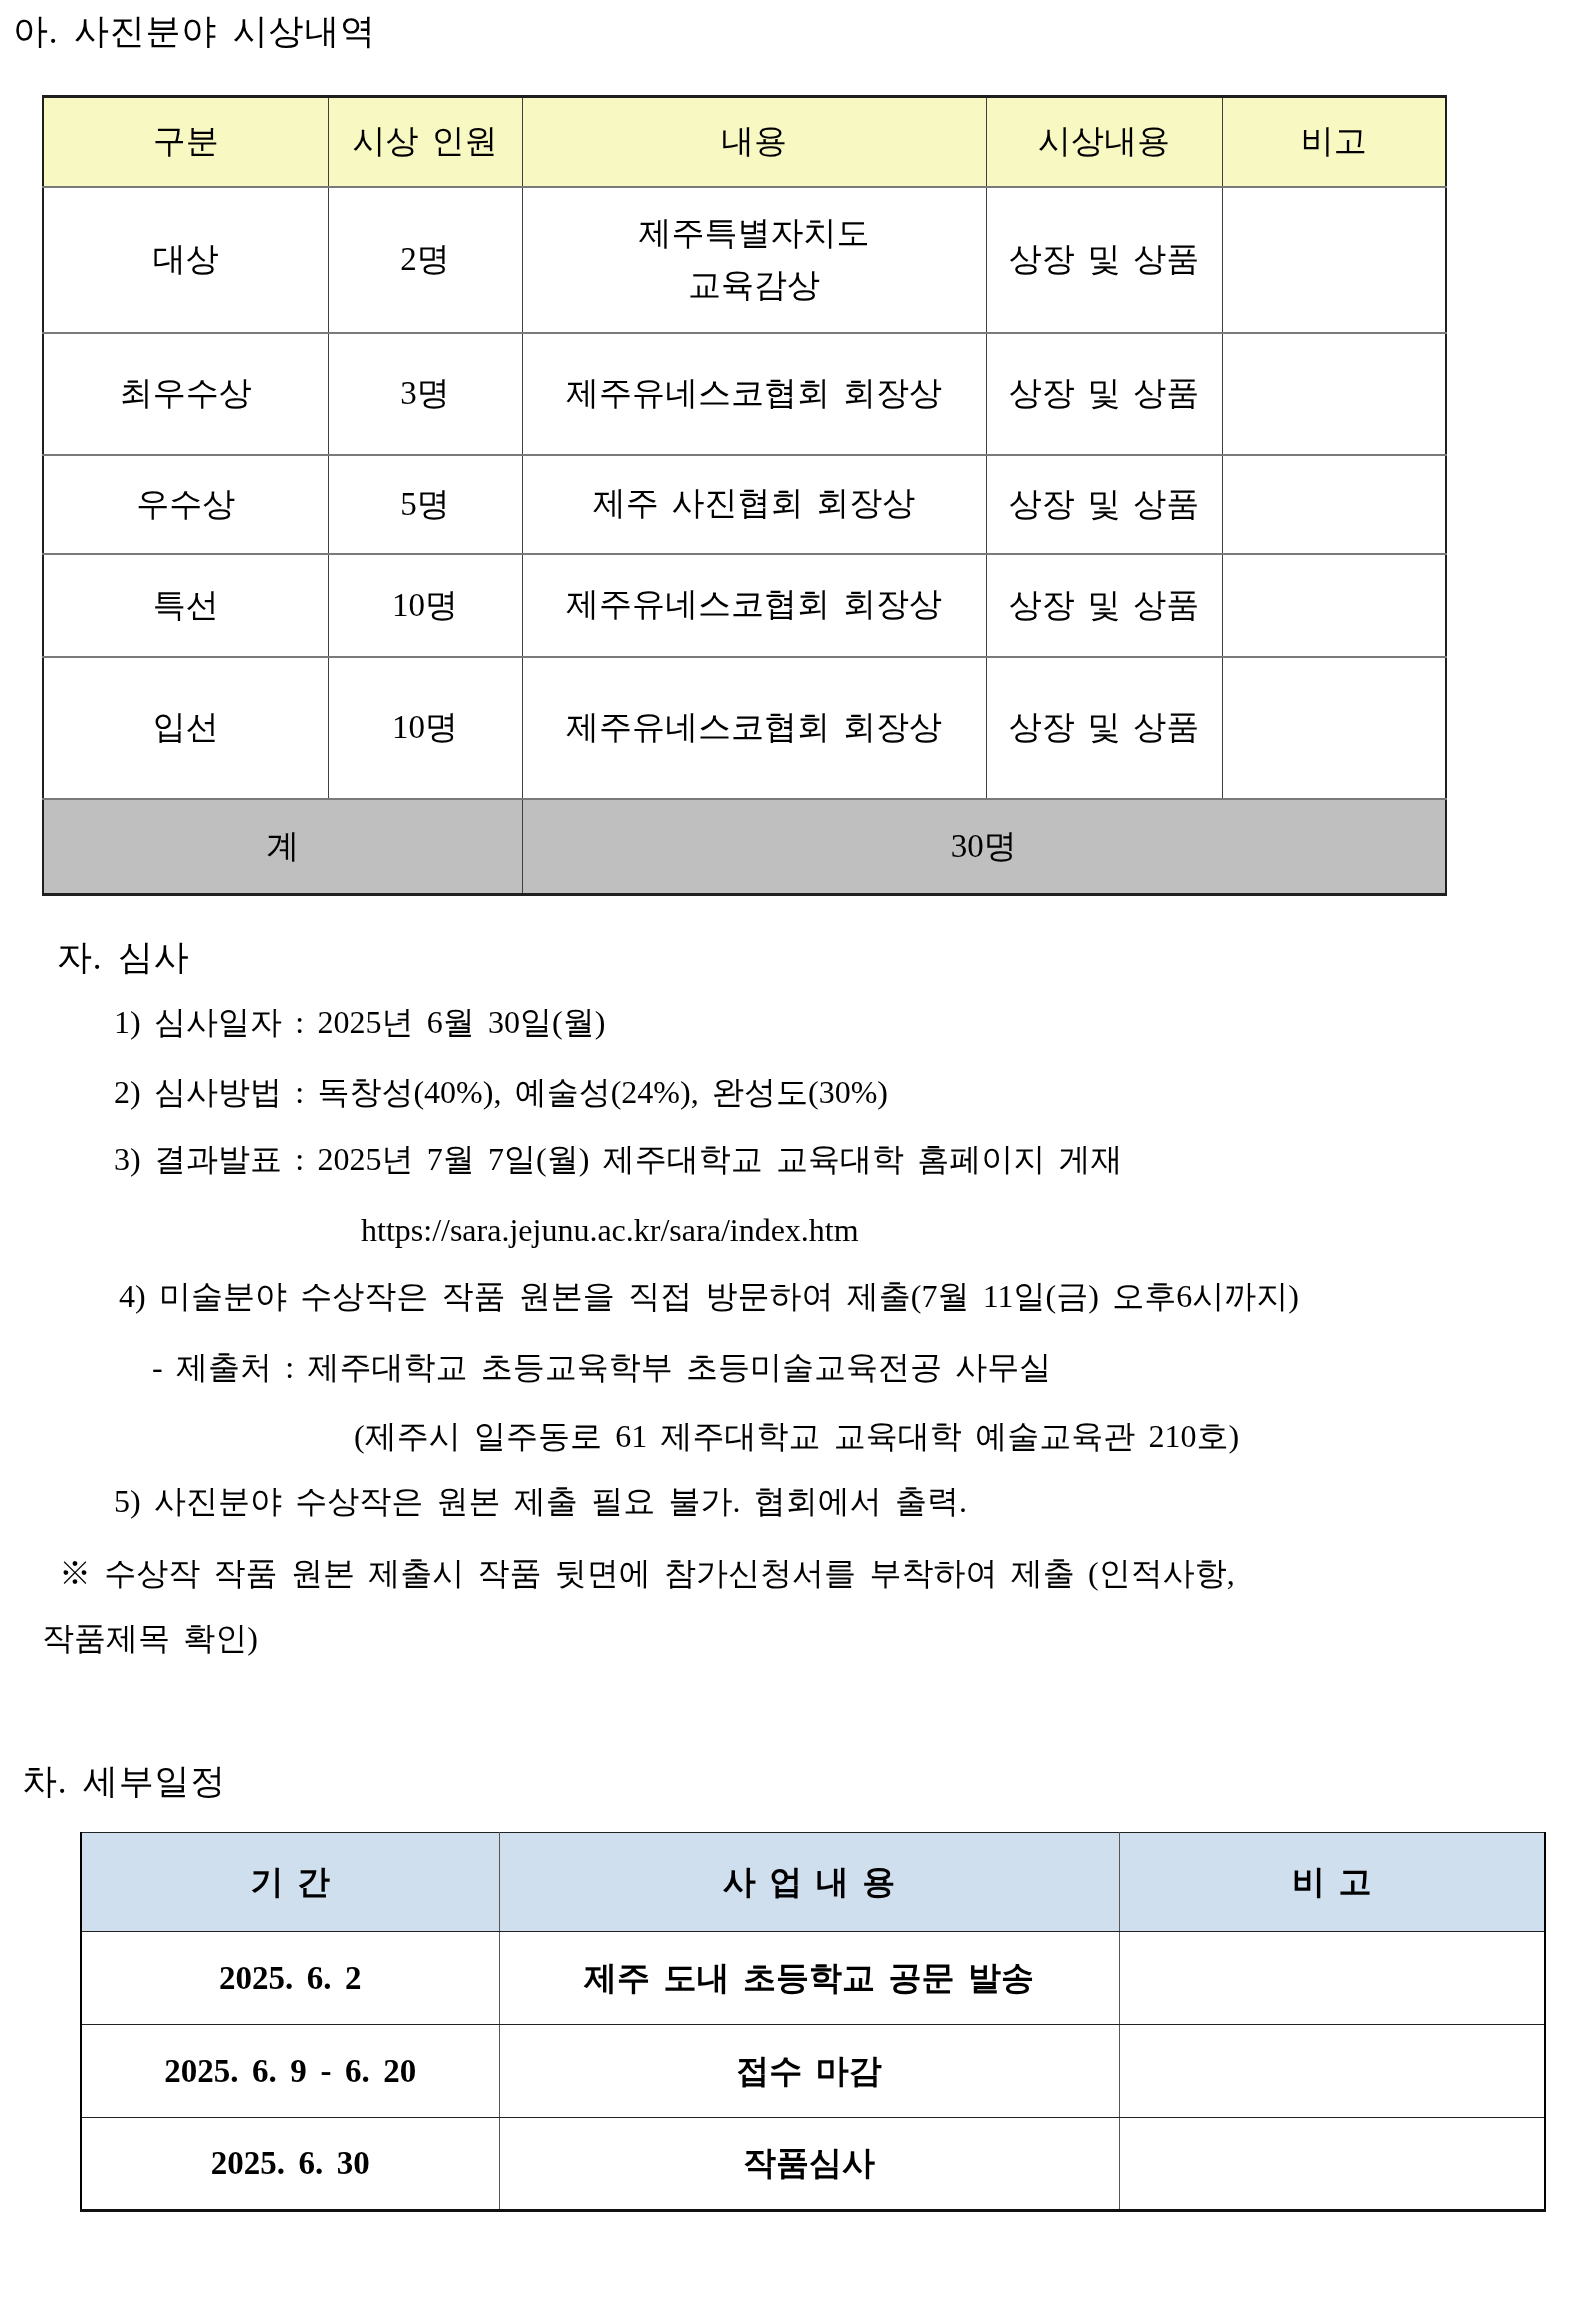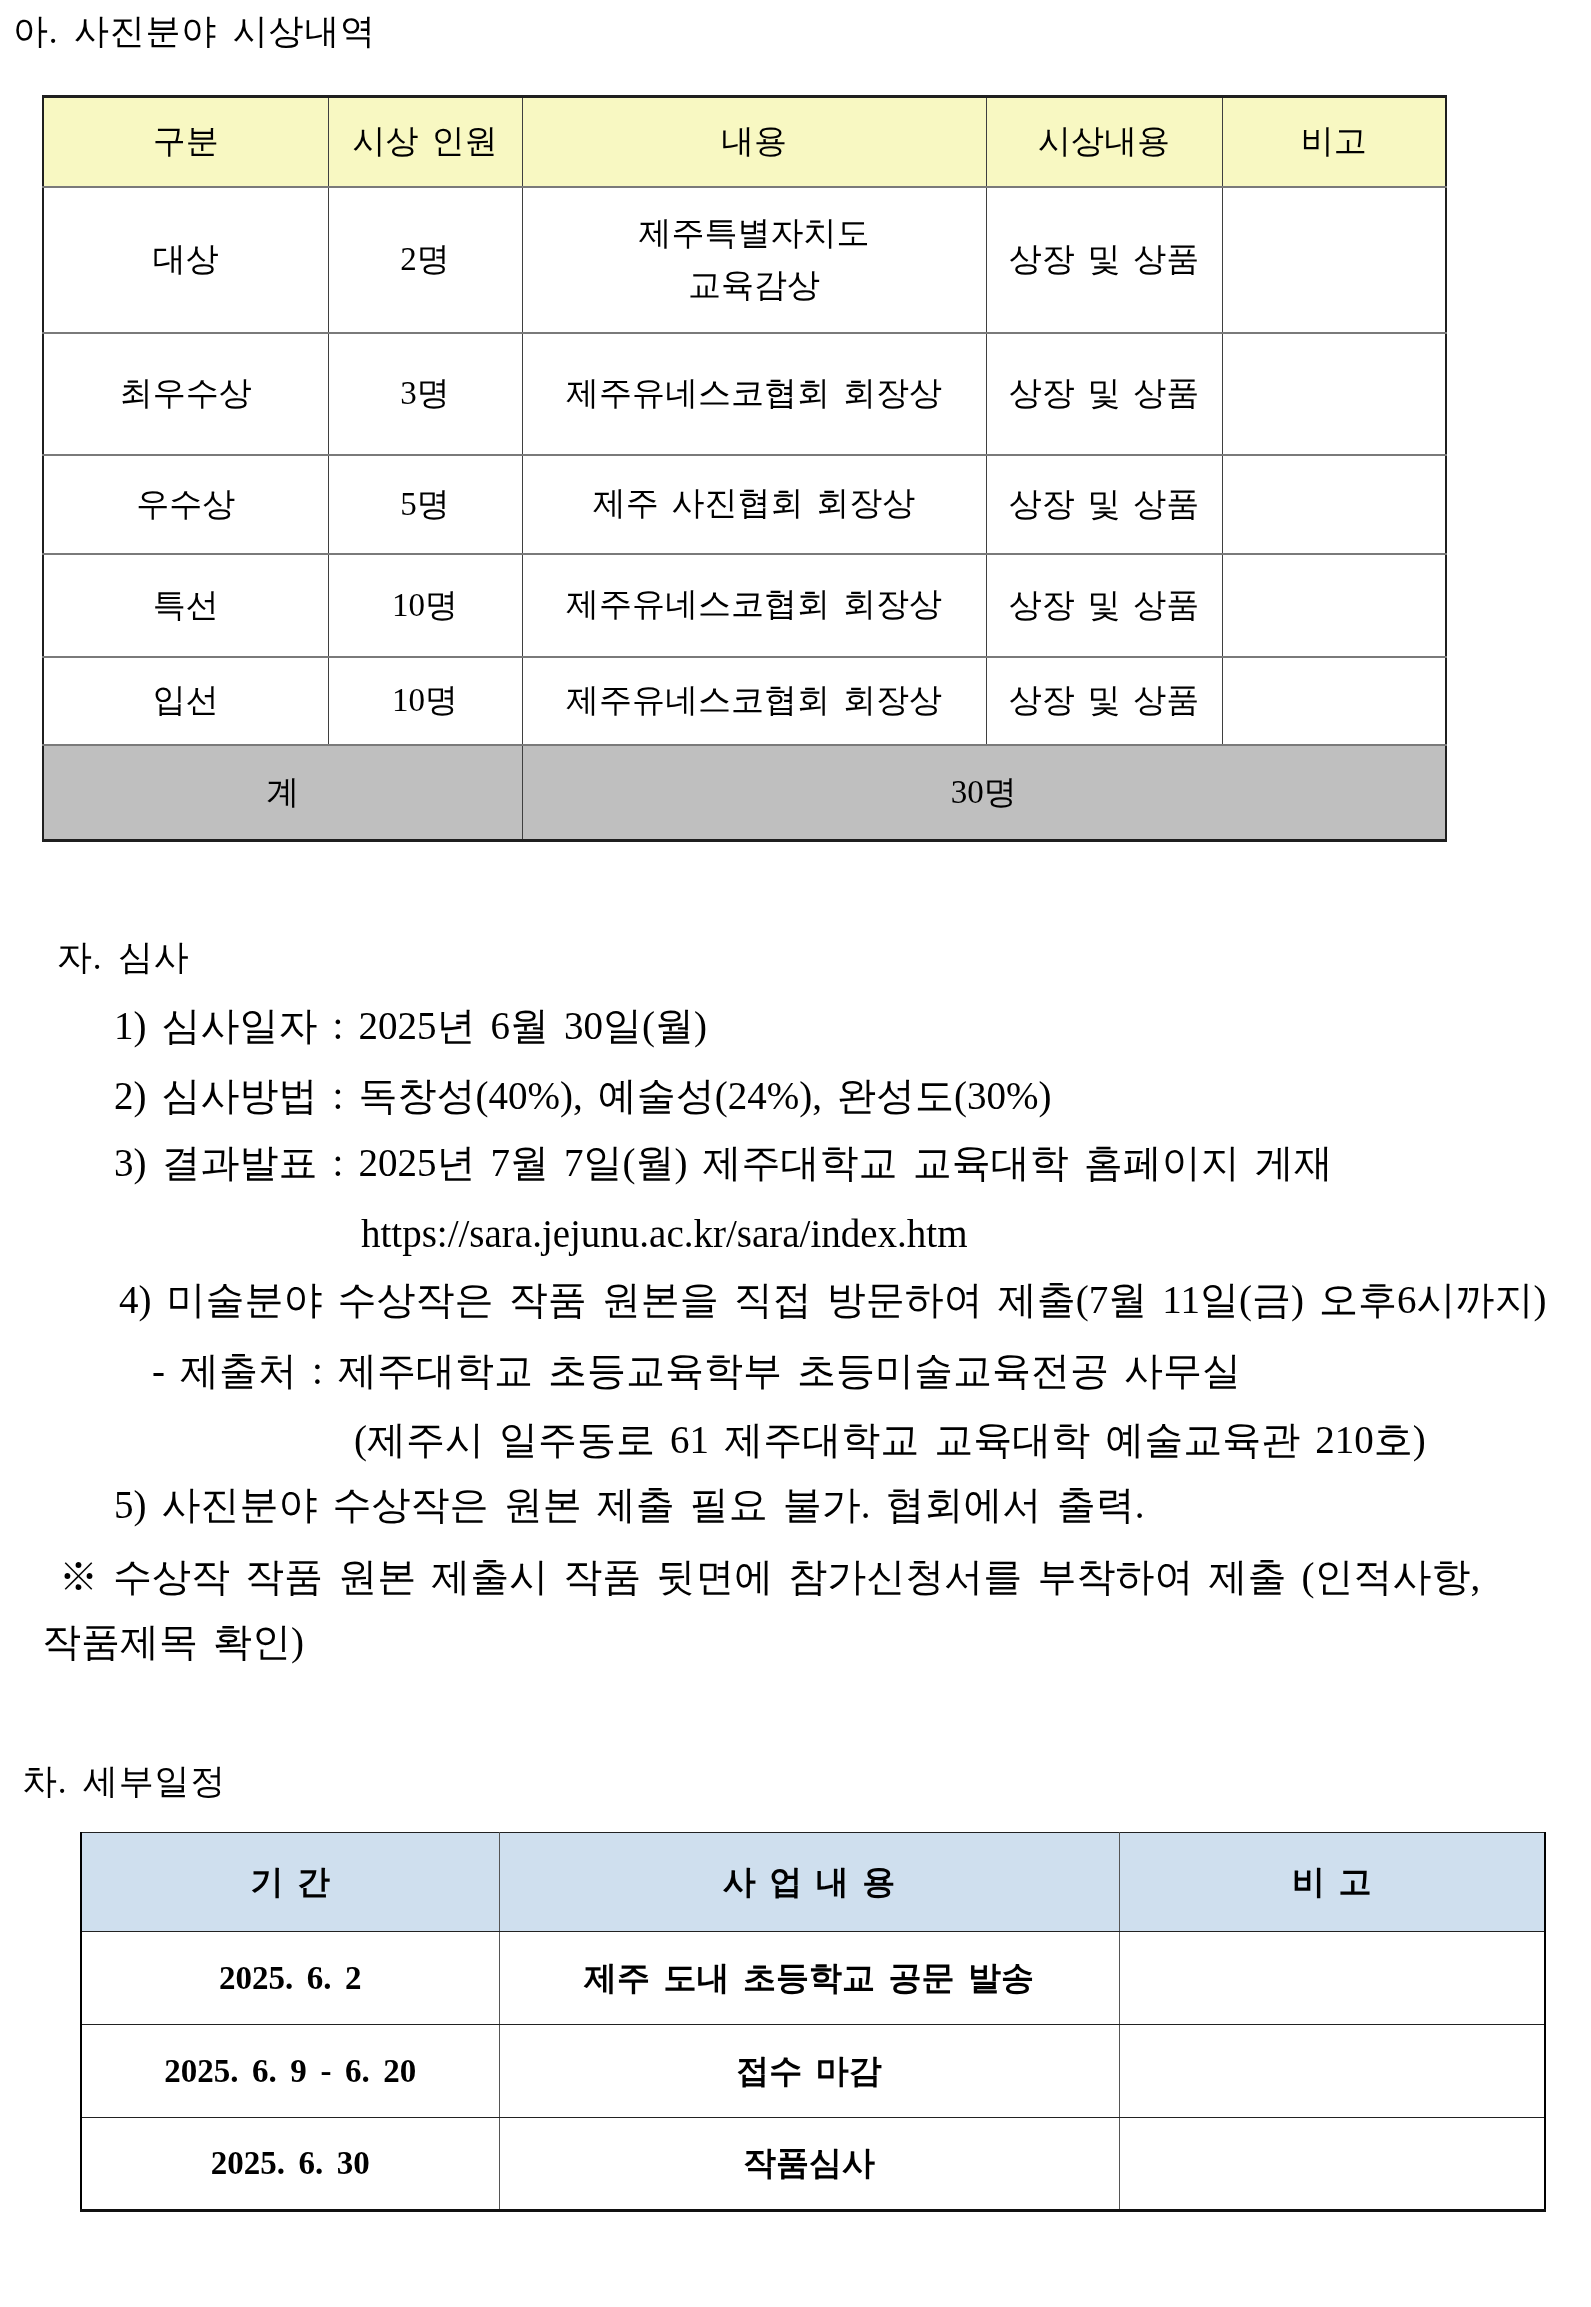--- a/index.html
+++ b/index.html
@@ -33,28 +33,28 @@
     text-align: center; vertical-align: middle;
     word-spacing: 4.6px;
     padding: 0;
   }
   table.awards tr.head td { background: #f8f8c2; }
   table.awards tr.head { height: 90px; }
   table.awards tr.r0 { height: 146px; }
   table.awards tr.r1 { height: 122px; }
   table.awards tr.r2 { height: 99px; }
   table.awards tr.r3 { height: 103px; }
-  table.awards tr.r4 { height: 88px; }
+  table.awards tr.r4 { height: 142px; }
   table.awards tr.total { height: 96px; }
   table.awards tr.total td { background: #bfbfbf; }
   .cell-content { white-space: pre-line; line-height: 1.55; }
   
   .jline {
     position: absolute;
-    font-size: 39px;
+    font-size: 32px;
     word-spacing: 5.3px;
     white-space: nowrap;
     line-height: 1;
   }
   
   table.schedule {
     position: absolute; left: 80px; top: 1832px;
     width: 1465px; table-layout: fixed;
     border-collapse: collapse;
     border-left: 2.3px solid #000000;

